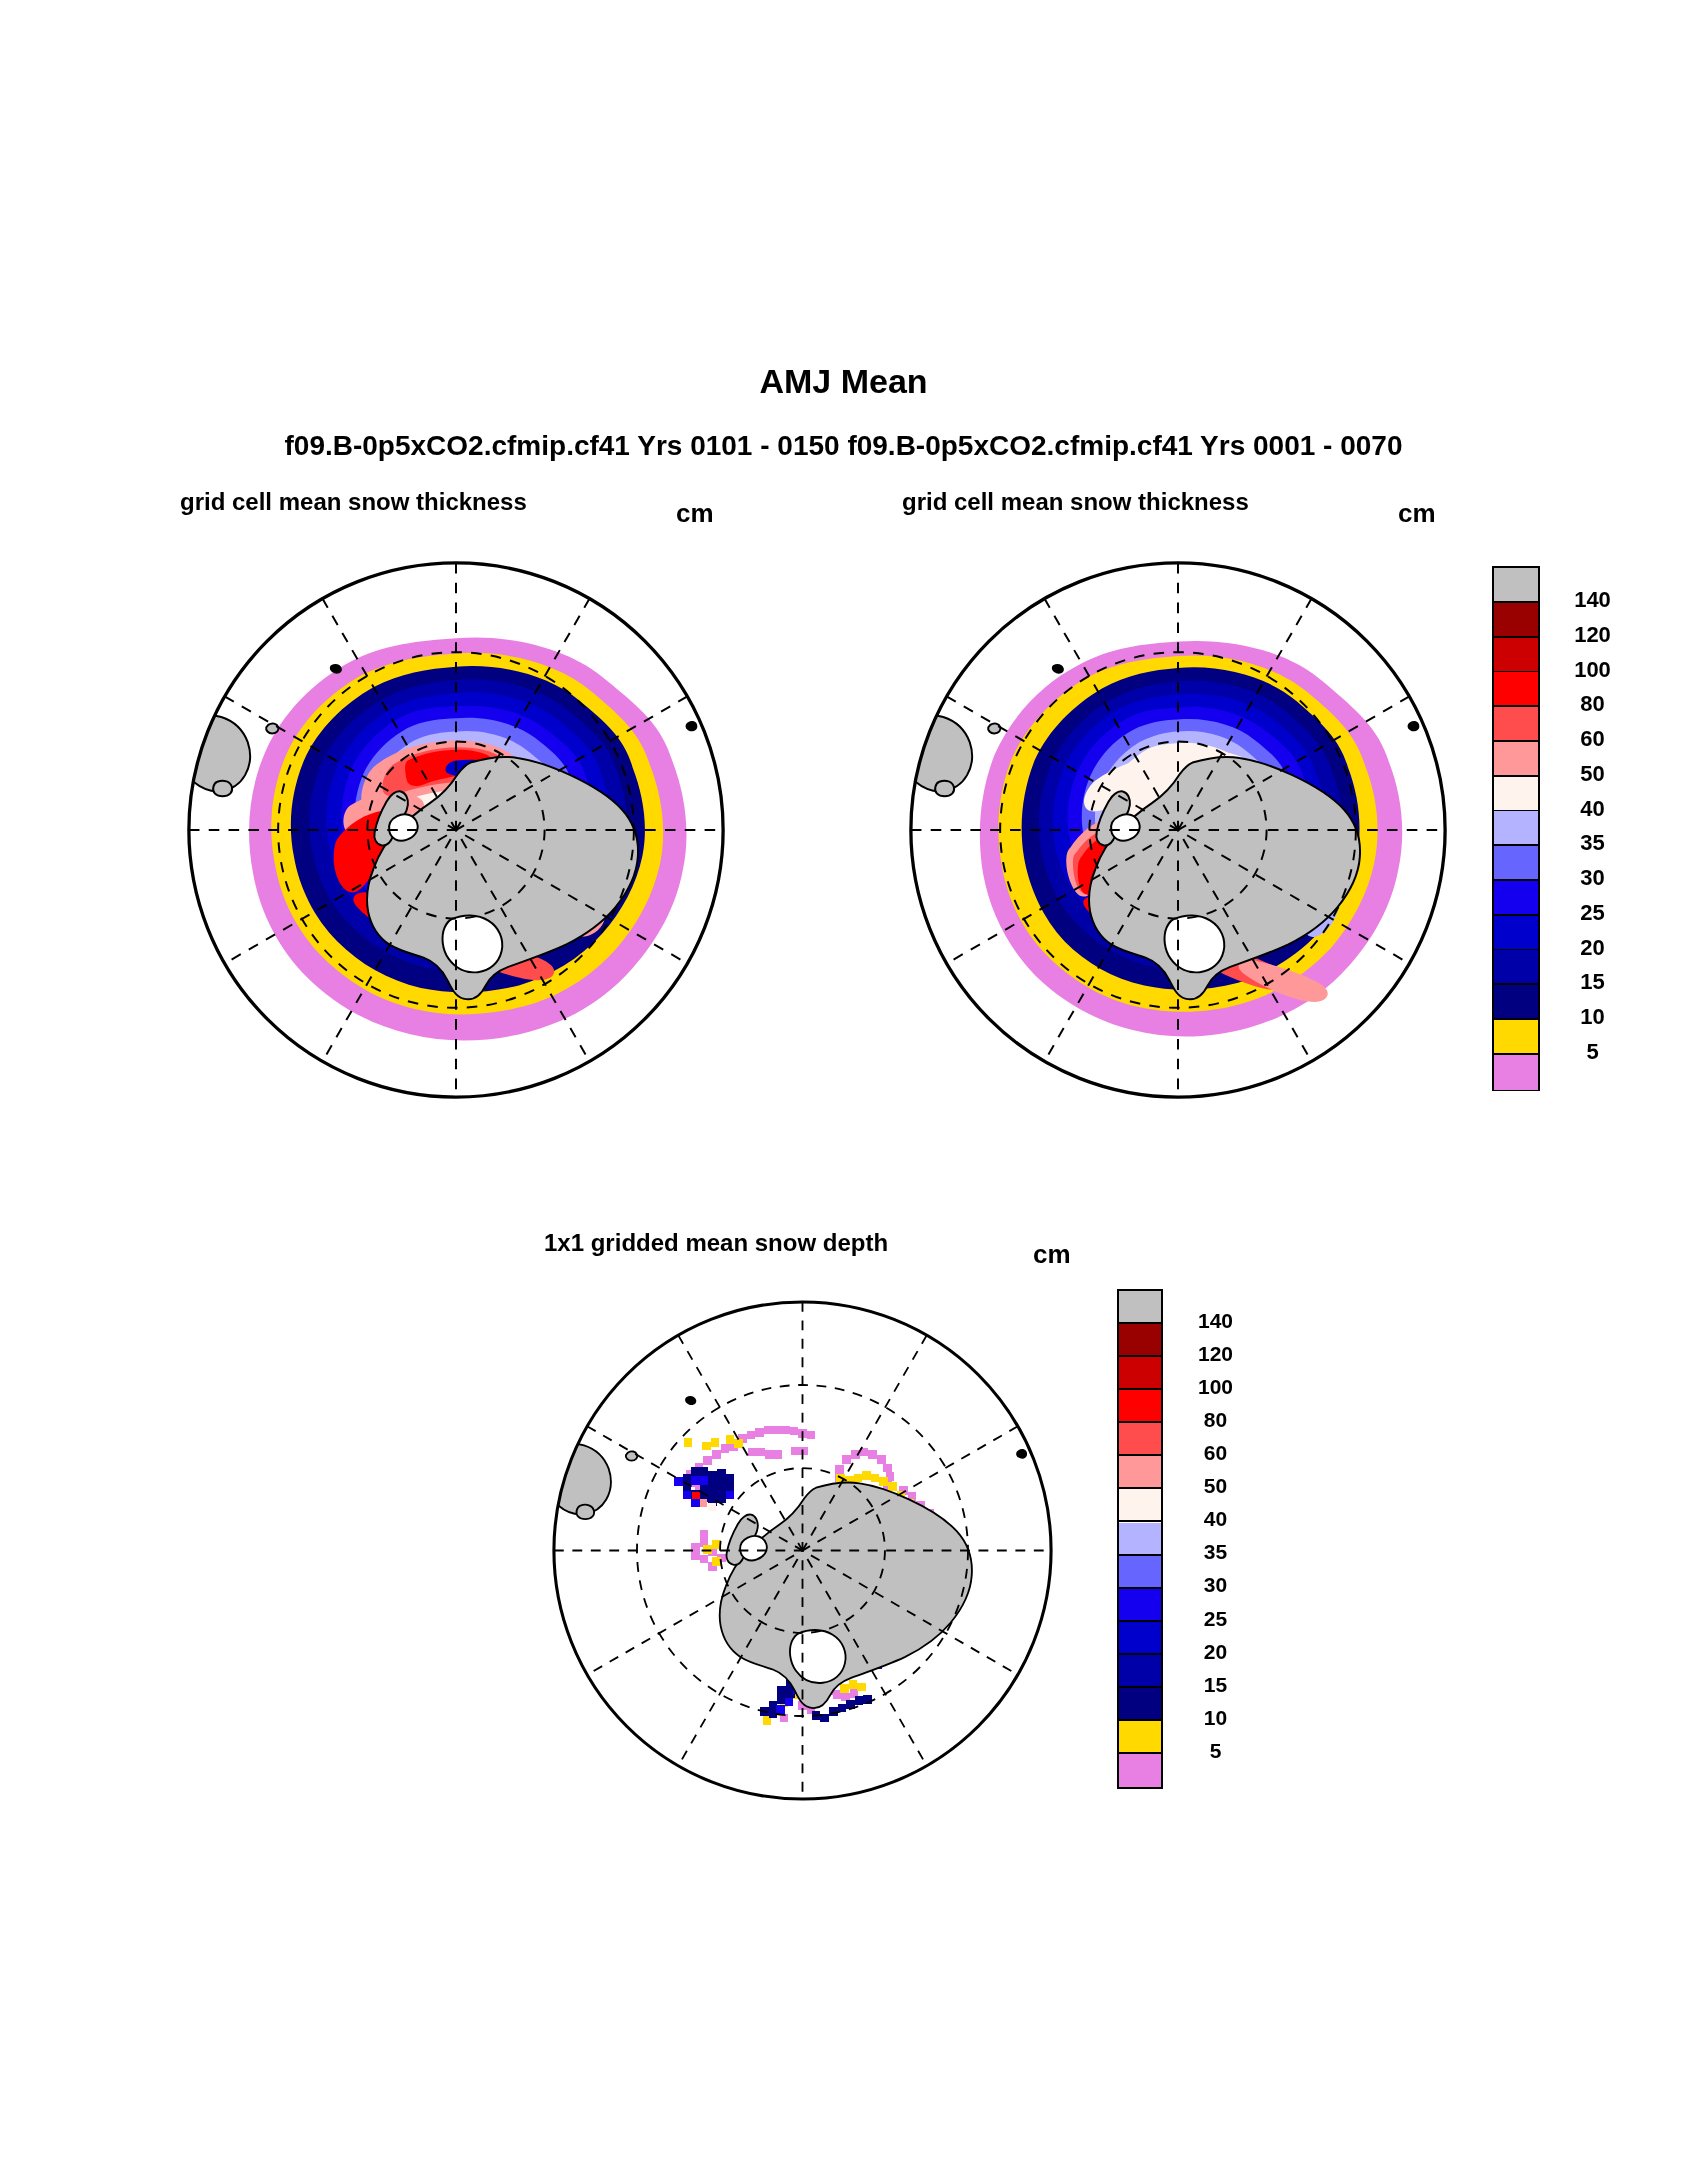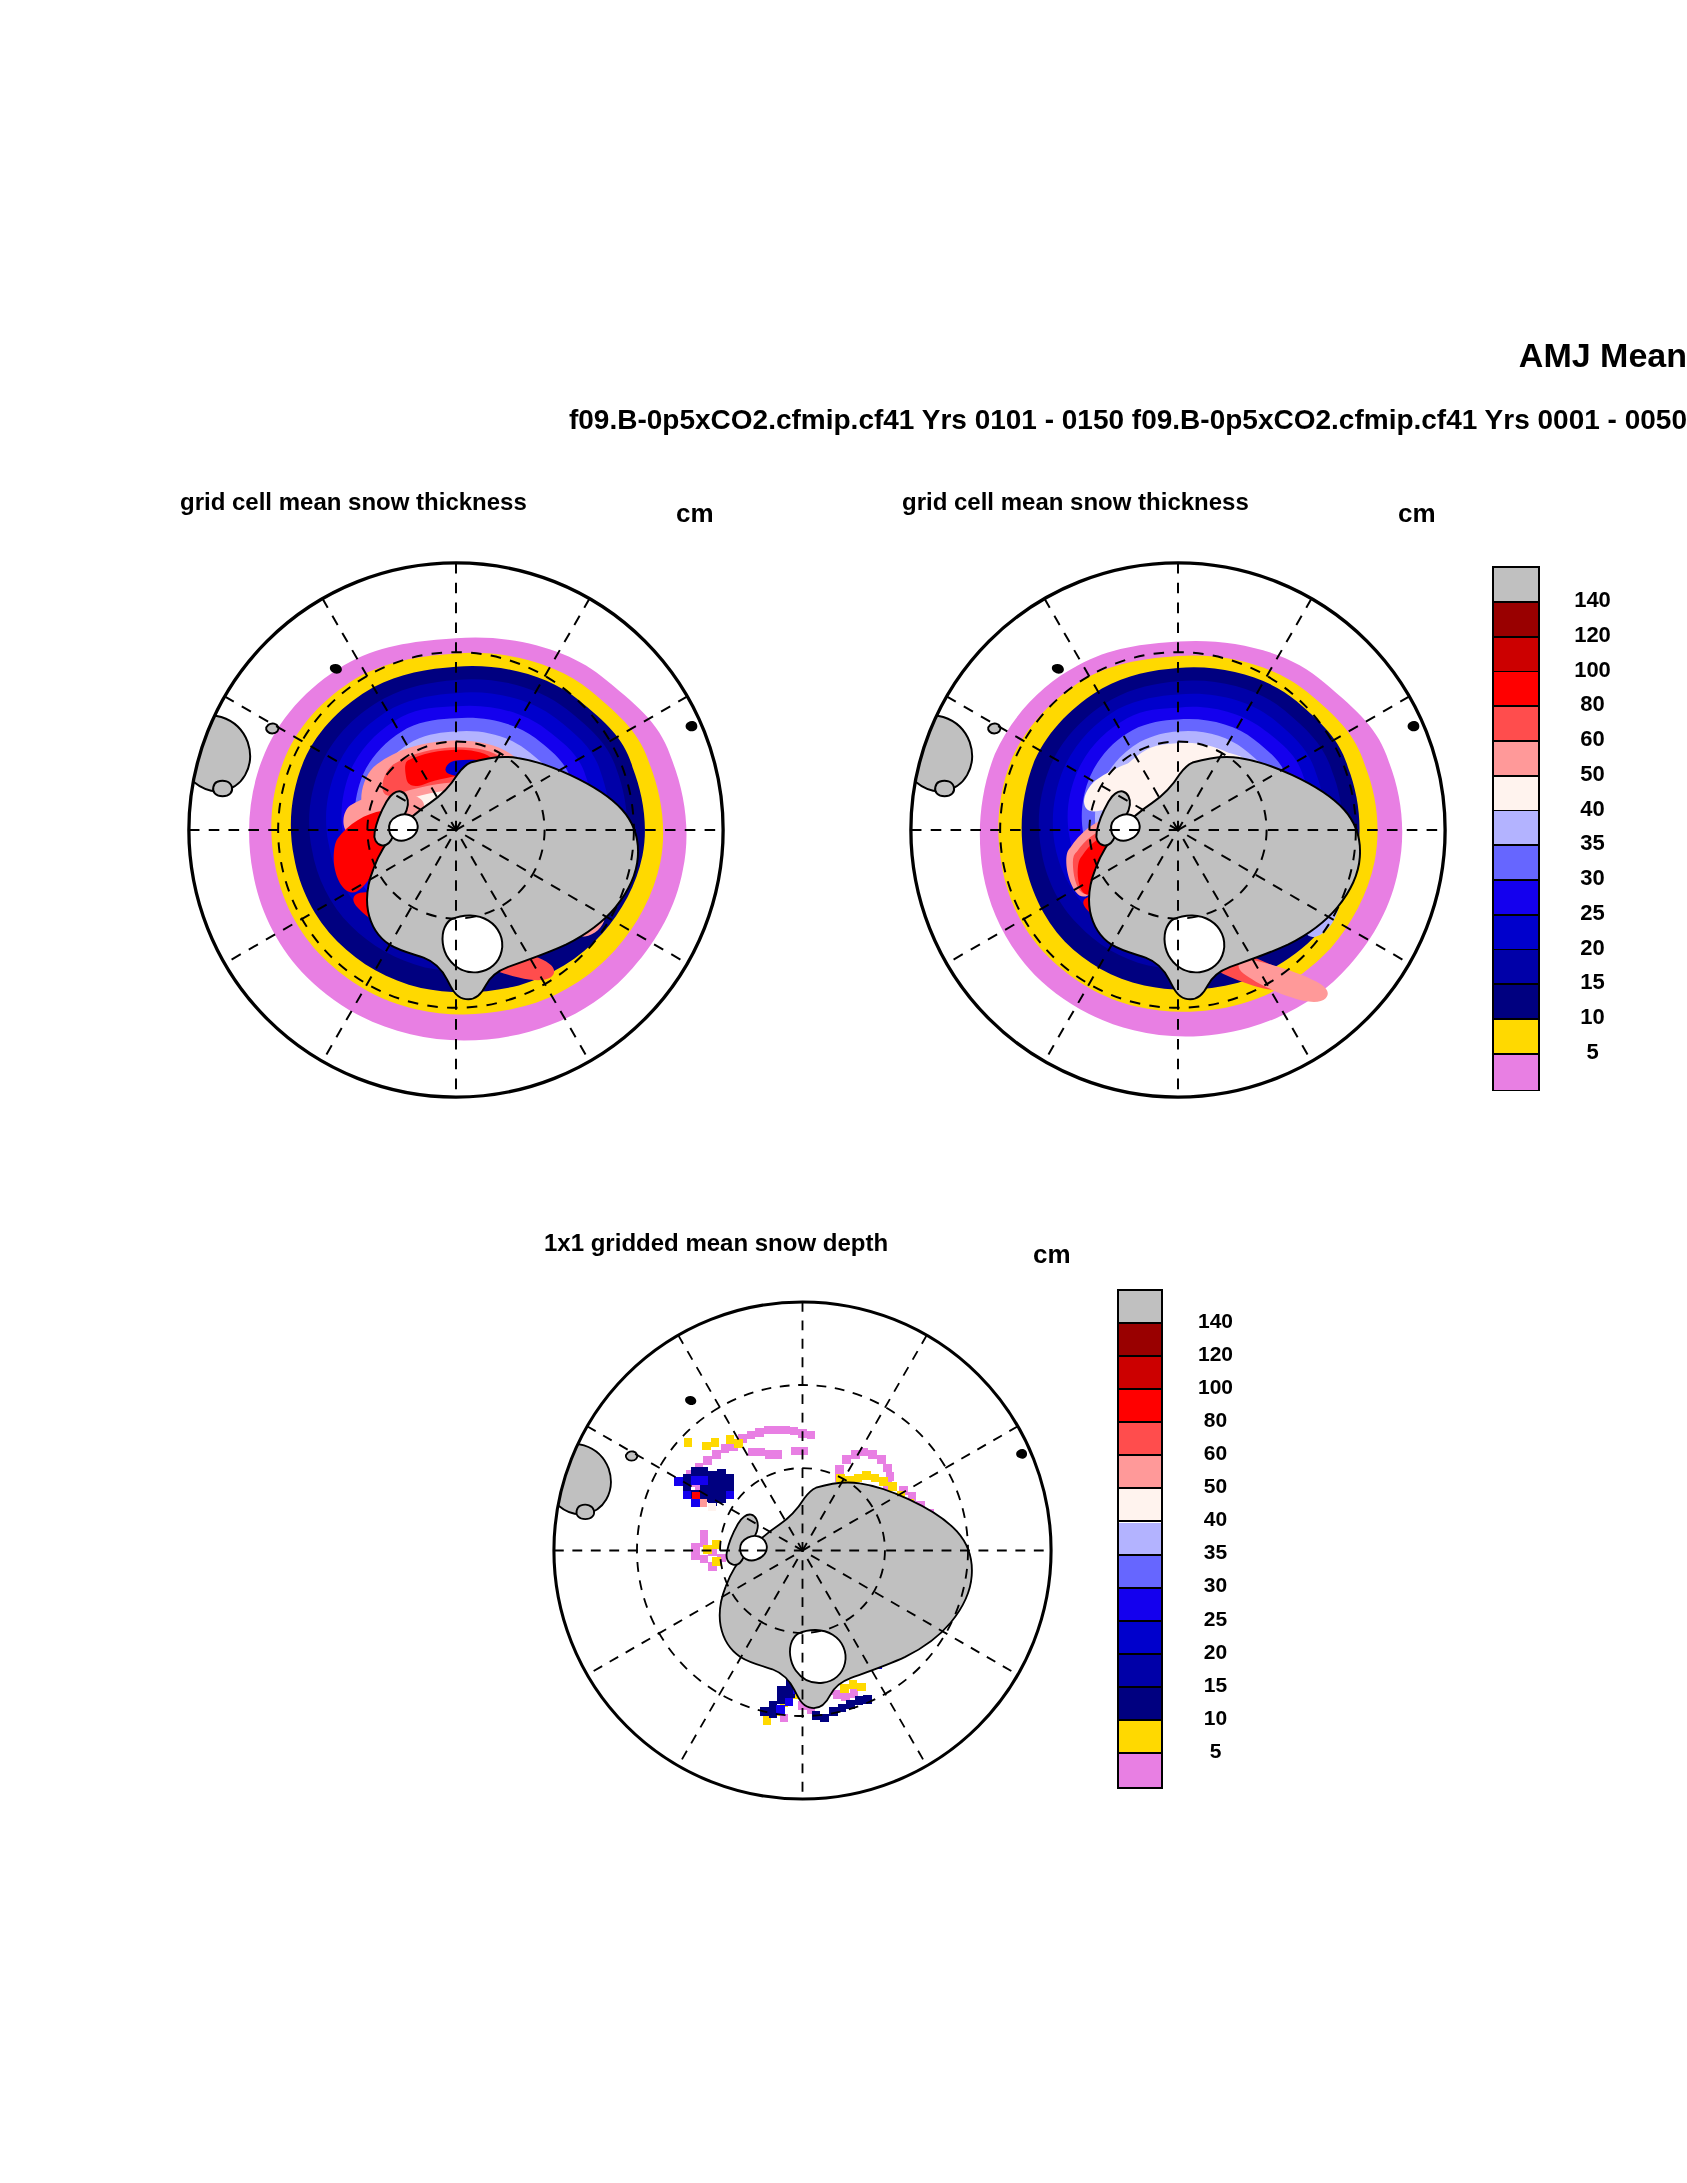--- a/index.html
+++ b/index.html
@@ -1,22 +1,22 @@
 <!DOCTYPE html>
 <html style="font-size:10.6px"><head>
 <meta charset="utf-8">
 <style>
   html,body{margin:0;padding:0;background:#ffffff;}
   body{width:1687px;height:2183px;position:relative;
        font-family:"Liberation Sans","DejaVu Sans",sans-serif;
        -webkit-font-smoothing:antialiased;}
   .fig{position:absolute;left:0;top:0;width:1687px;height:2183px;}
 
-  .main-title{position:absolute;width:100%;text-align:right;
-      font-weight:bold;color:#000;letter-spacing:0px;}
+  .main-title{position:absolute;width:100%;text-align:center;
+      font-weight:bold;color:#000;letter-spacing:0px;margin-top:26px;}
   #title-amj{top:336px;font-size:34px;}
   #title-cases{top:404px;font-size:28px;}
   #title-aspect{top:1151px;font-size:32px;}
 
   .panel-title{position:absolute;font-weight:bold;font-size:24px;color:#000;
       white-space:nowrap;}
   .units-label{position:absolute;font-weight:bold;font-size:26px;color:#000;}
 
   .map-wrap{position:absolute;}
   .cbar{position:absolute;}
@@ -27,21 +27,21 @@
   .cbar-lab{position:absolute;font-weight:bold;font-size:22px;color:#000;
       text-align:center;white-space:nowrap;}
   svg{display:block;overflow:visible;}
 </style>
 </head>
 <body>
 
 <div class="fig">
 
   <div class="main-title" id="title-amj">AMJ Mean</div>
-  <div class="main-title" id="title-cases">f09.B-0p5xCO2.cfmip.cf41  Yrs 0101 - 0150 f09.B-0p5xCO2.cfmip.cf41  Yrs 0001 - 0050</div>
+  <div class="main-title" id="title-cases">f09.B-0p5xCO2.cfmip.cf41  Yrs 0101 - 0150 f09.B-0p5xCO2.cfmip.cf41  Yrs 0001 - 0070</div>
 
   <div class="panel-title" style="left:180px;top:488px;">grid cell mean snow thickness</div>
   <div class="units-label" style="left:676px;top:498px;">cm</div>
 
   <div class="panel-title" style="left:902px;top:488px;">grid cell mean snow thickness</div>
   <div class="units-label" style="left:1398px;top:498px;">cm</div>
 
 
   <div class="panel-title" style="left:544px;top:1229px;">1x1 gridded mean snow depth</div>
   <div class="units-label" style="left:1033px;top:1239px;">cm</div>

